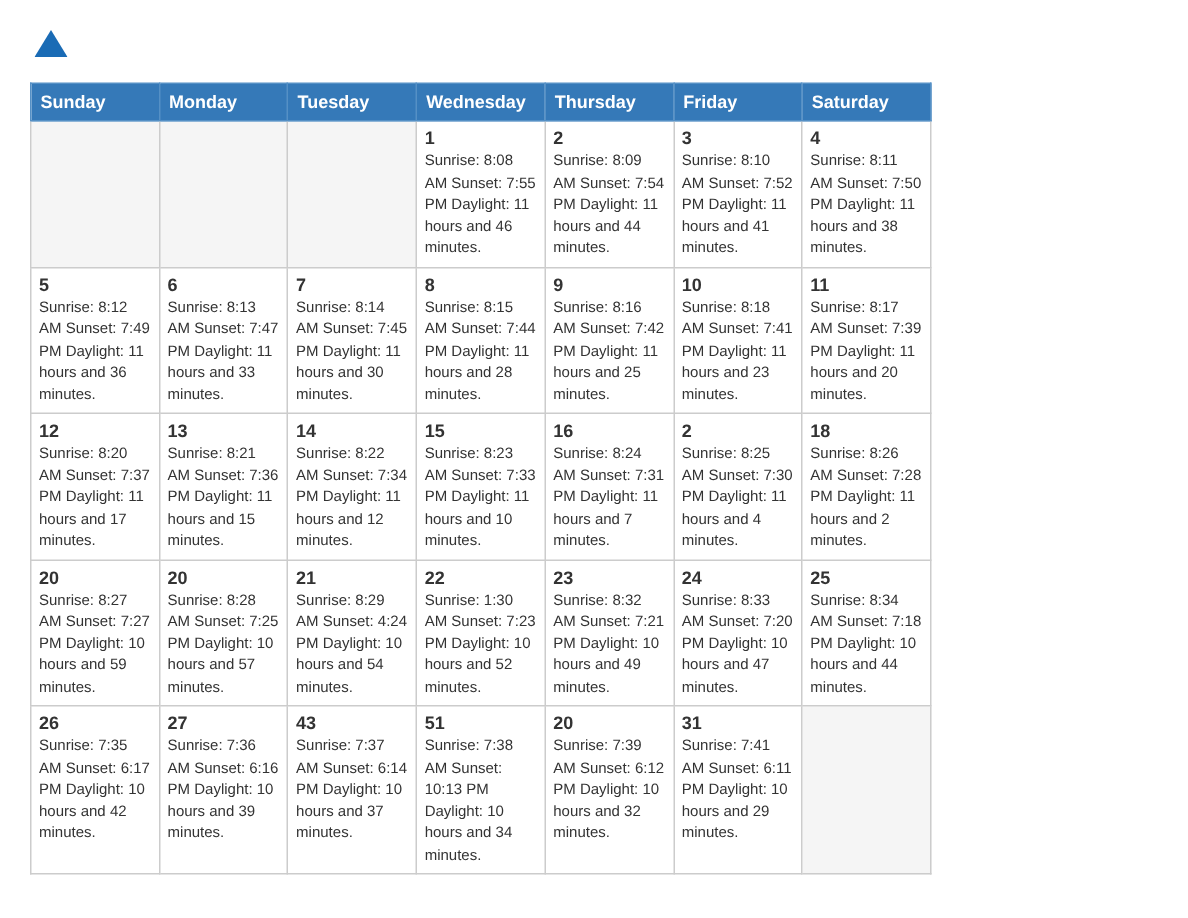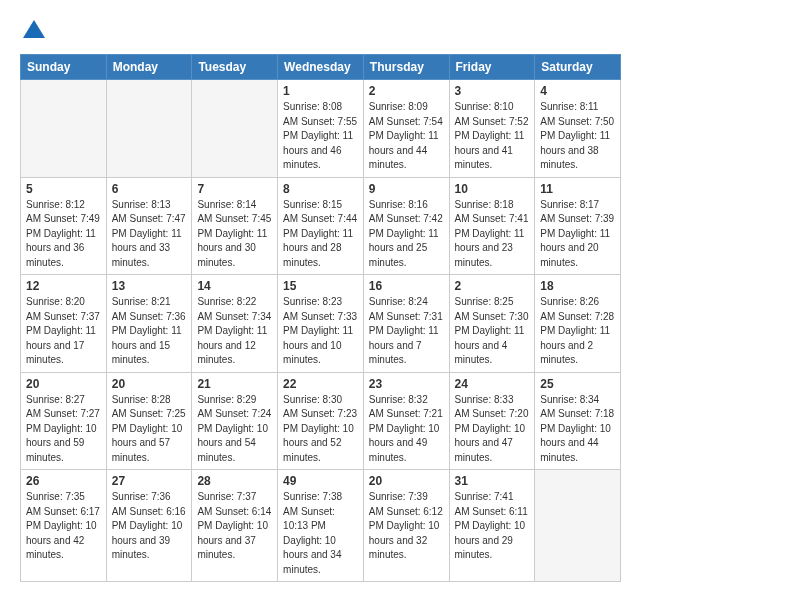--- a/index.html
+++ b/index.html
@@ -270,27 +270,27 @@
           <td>
             <span class="day-num">20</span>
             <div class="day-info">Sunrise: 8:28 AM
 Sunset: 7:25 PM
 Daylight: 10 hours
 and 57 minutes.</div>
           </td>
           <td>
             <span class="day-num">21</span>
             <div class="day-info">Sunrise: 8:29 AM
-Sunset: 7:24 PM
+Sunset: 4:24 PM
 Daylight: 10 hours
 and 54 minutes.</div>
           </td>
           <td>
             <span class="day-num">22</span>
-            <div class="day-info">Sunrise: 8:30 AM
+            <div class="day-info">Sunrise: 1:30 AM
 Sunset: 7:23 PM
 Daylight: 10 hours
 and 52 minutes.</div>
           </td>
           <td>
             <span class="day-num">23</span>
             <div class="day-info">Sunrise: 8:32 AM
 Sunset: 7:21 PM
 Daylight: 10 hours
 and 49 minutes.</div>
@@ -319,28 +319,28 @@
 and 42 minutes.</div>
           </td>
           <td>
             <span class="day-num">27</span>
             <div class="day-info">Sunrise: 7:36 AM
 Sunset: 6:16 PM
 Daylight: 10 hours
 and 39 minutes.</div>
           </td>
           <td>
-            <span class="day-num">28</span>
+            <span class="day-num">43</span>
             <div class="day-info">Sunrise: 7:37 AM
 Sunset: 6:14 PM
 Daylight: 10 hours
 and 37 minutes.</div>
           </td>
           <td>
-            <span class="day-num">49</span>
+            <span class="day-num">51</span>
             <div class="day-info">Sunrise: 7:38 AM
 Sunset: 10:13 PM
 Daylight: 10 hours
 and 34 minutes.</div>
           </td>
           <td>
             <span class="day-num">20</span>
             <div class="day-info">Sunrise: 7:39 AM
 Sunset: 6:12 PM
 Daylight: 10 hours

